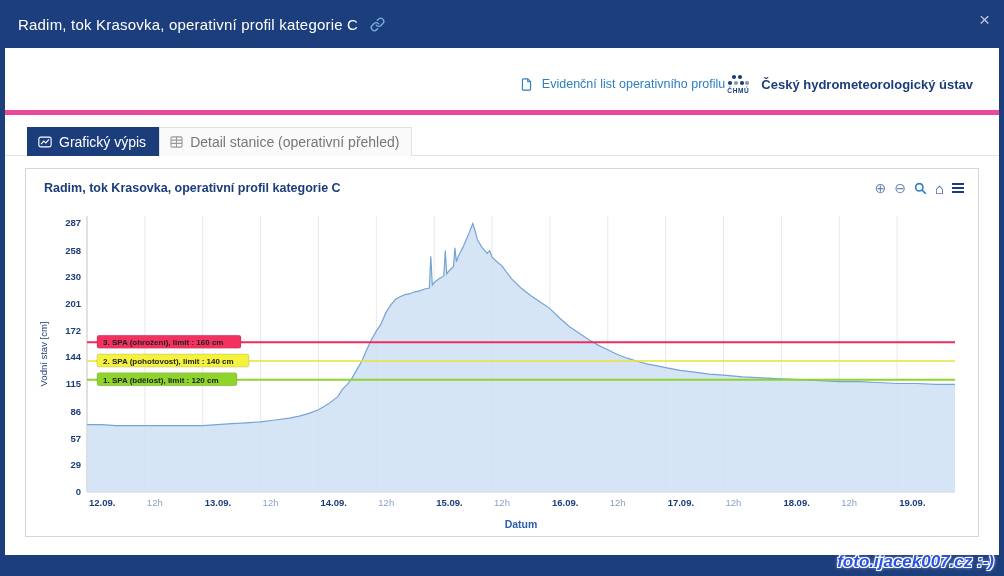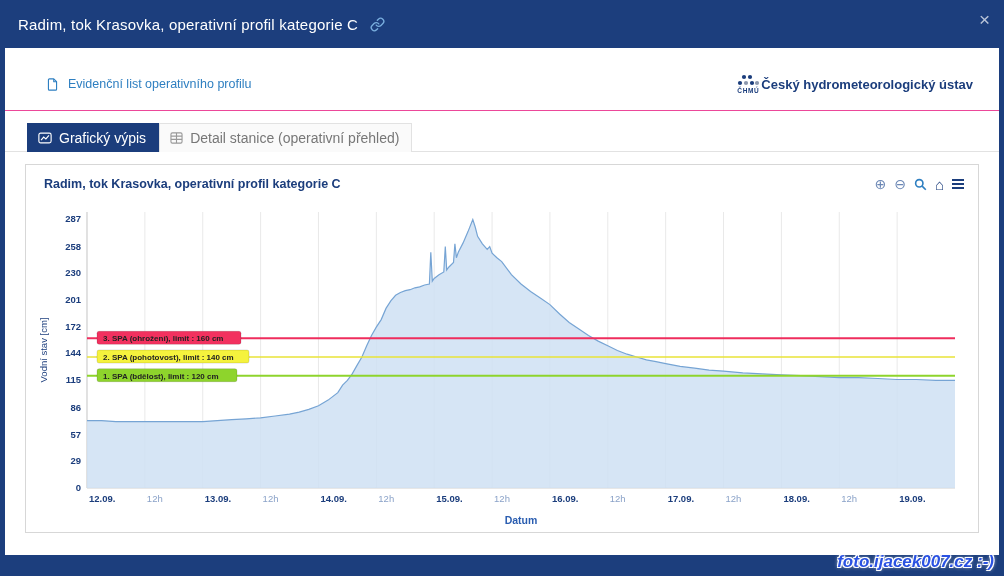--- a/index.html
+++ b/index.html
@@ -5,24 +5,24 @@
   html,body{margin:0;padding:0;}
   body{
     width:1004px;height:576px;position:relative;overflow:hidden;
     background:#1c3e7d;font-family:"Liberation Sans",sans-serif;
   }
   .titlebar{height:48px;display:flex;align-items:center;padding:0 18px;position:relative;}
   .window-title{color:#ffffff;font-size:15px;font-weight:500;letter-spacing:.2px;}
   .link-icon{margin-left:12px;display:inline-flex;align-items:center;cursor:pointer;}
   .close-btn{position:absolute;right:14px;top:10px;color:#b9c4d8;font-size:19px;cursor:pointer;line-height:1;}
   .modal-body{position:absolute;top:48px;left:5px;right:5px;bottom:21px;background:#ffffff;overflow:hidden;}
-  .top-row{display:flex;justify-content:space-between;align-items:center;
-    padding:26px 26px 15px 40px;border-bottom:1px solid #ec4899;}
+  .top-row{display:flex;justify-content:flex-end;align-items:center;
+    padding:26px 26px 15px 30px;border-bottom:5px solid #ec4899;}
   .pdf-link{display:flex;align-items:center;gap:8px;color:#2e7fc1;font-size:12.5px;cursor:pointer;text-decoration:none;}
-  .org{display:flex;align-items:center;}
+  .org{display:flex;align-items:center;gap:10px;}
   .logo{display:flex;flex-direction:column;align-items:center;line-height:1;}
   .logo-abbr{font-size:6.5px;font-weight:bold;color:#1b3d7c;letter-spacing:.6px;margin-top:2px;}
   .org-name{color:#1b3d7c;font-size:13px;font-weight:bold;}
   .tabs{display:flex;align-items:flex-end;padding-left:22px;margin-top:12px;border-bottom:1px solid #e2e2e2;}
   .tab{display:flex;align-items:center;gap:7px;padding:6px 12px 6px 10px;font-size:14px;
     color:#777;background:#fafafa;border:1px solid #e2e2e2;border-bottom:none;cursor:pointer;margin-bottom:-1px;}
   .tab.active{background:#1b3d7c;color:#ffffff;border-color:#1b3d7c;}
   .chart-panel{margin:12px 20px 0 20px;border:1px solid #d7d7d7;padding:10px 8px 2px 10px;background:#fff;}
   .chart-header{display:flex;justify-content:space-between;align-items:center;padding:2px 6px 8px 8px;}
   .chart-title{color:#1b3d7c;font-size:12.5px;font-weight:bold;}

